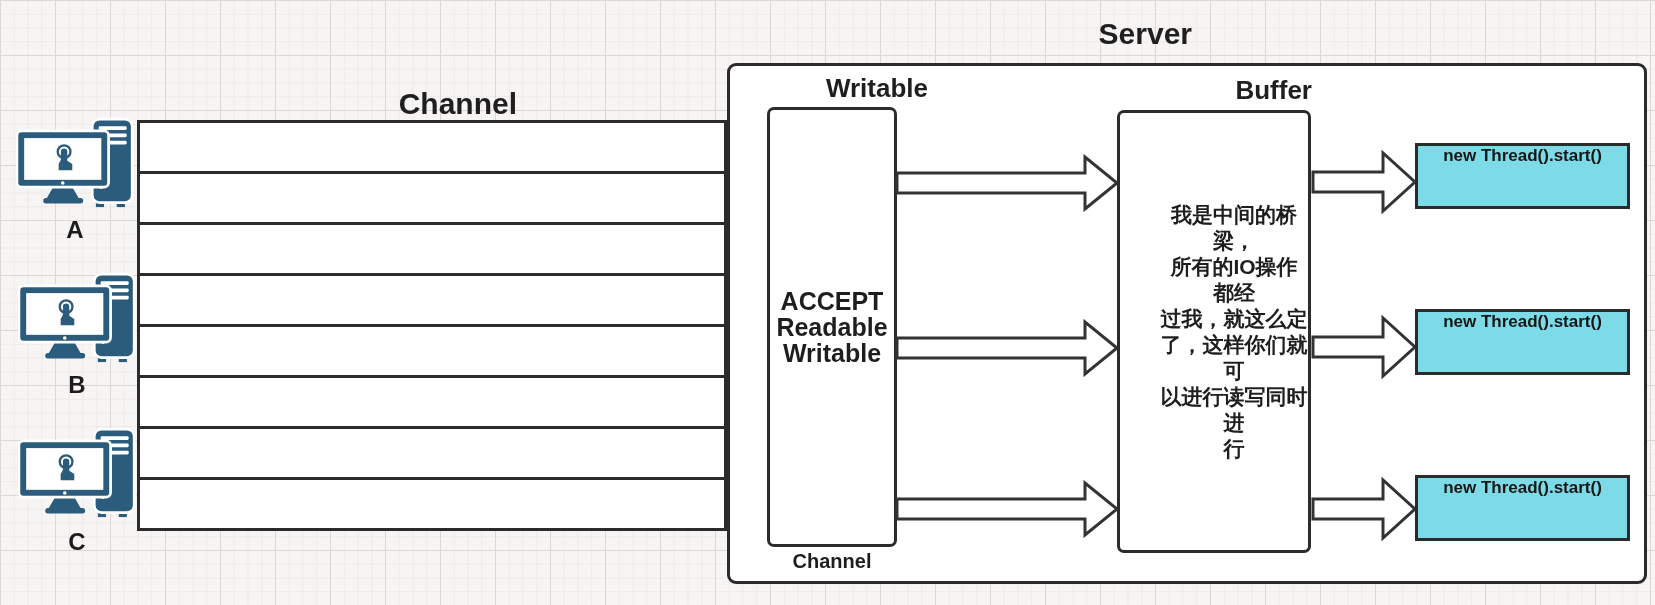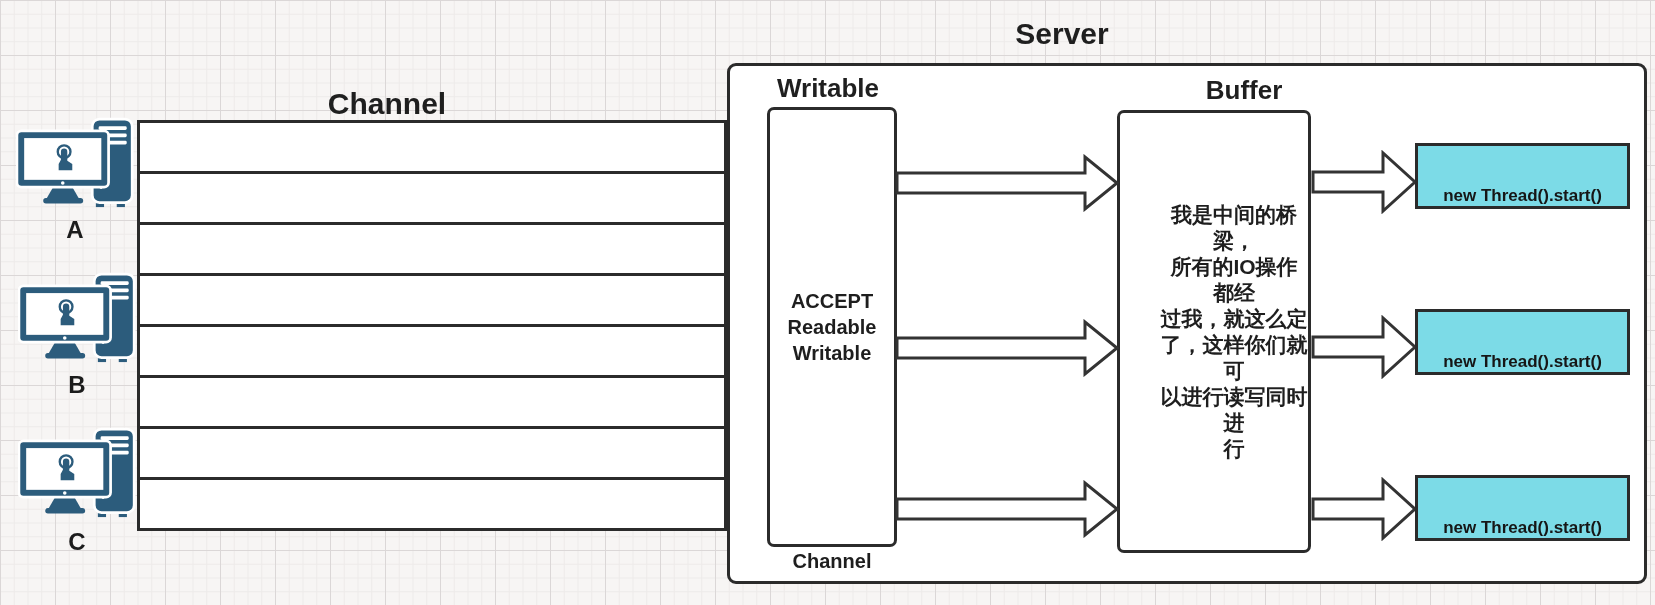--- a/index.html
+++ b/index.html
@@ -7,38 +7,38 @@
   .canvas{
     position:relative;width:1655px;height:605px;overflow:hidden;
     background-color:#f7f5f4;
     background-image:
       linear-gradient(to right,#dbd7d7 1px,transparent 1px),
       linear-gradient(to bottom,#dbd7d7 1px,transparent 1px),
       linear-gradient(to right,#edeae9 1px,transparent 1px),
       linear-gradient(to bottom,#edeae9 1px,transparent 1px);
     background-size:55px 55px,55px 55px,13.75px 13.75px,13.75px 13.75px;
   }
-  .title{position:absolute;text-align:center;color:#1f1f1f;font-weight:bold;}
+  .title{position:absolute;text-align:right;color:#1f1f1f;font-weight:bold;}
   .title-lg{font-size:30px;line-height:36px;}
   .title-md{font-size:26px;line-height:32px;}
   .box{position:absolute;background:#fff;border:3px solid #2b2b2b;box-sizing:border-box;}
   .rounded{border-radius:9px;}
   
   .lanes{display:flex;flex-direction:column;}
   .lane{flex:1;border-bottom:3px solid #2b2b2b;background:#fff;}
   .lane:last-child{border-bottom:none;}
   
   .center-flex{display:flex;align-items:center;justify-content:center;text-align:center;}
-  .selector-text{font-size:20px;line-height:26px;font-weight:bold;color:#1e1e1e;white-space:pre-line;}
+  .selector-text{font-size:25px;line-height:26px;font-weight:bold;color:#1e1e1e;white-space:pre-line;}
   .buffer-text{font-size:21px;line-height:26px;font-weight:bold;color:#1e1e1e;white-space:pre-line;margin-left:40px;}
   .thread-label{position:absolute;left:767px;width:130px;top:550px;text-align:center;
     font-size:20px;font-weight:bold;color:#1e1e1e;}
   
   .thread-box{position:absolute;left:1415px;width:215px;height:66px;background:#7cdbe7;
-    border:3px solid #2b2b2b;box-sizing:border-box;display:flex;align-items:flex-end;justify-content:center;}
+    border:3px solid #2b2b2b;box-sizing:border-box;display:flex;align-items:flex-start;justify-content:center;}
   .thread-box span{font-size:17px;font-weight:bold;color:#161616;}
   
   .arrow{position:absolute;}
   
   .client-icon{position:absolute;}
   .client-label{position:absolute;width:118px;text-align:center;font-size:24px;font-weight:bold;color:#1c1c1c;}
 </style>
 </head>
 <body>
 
@@ -54,21 +54,21 @@
     <div class="lane"></div>
     <div class="lane"></div>
   </div>
 
   <div class="title title-lg" style="left:257px;top:74px;width:260px;margin-top:12px;">Channel</div>
   <div class="title title-lg" style="left:932px;top:16px;width:260px;">Server</div>
 
   <div class="box rounded" style="left:727px;top:63px;width:920px;height:521px;"></div>
 
   <div class="title title-md" style="left:728px;top:72px;width:200px;">Writable</div>
-  <div class="title title-md" style="left:1144px;top:74px;width:200px;">Buffer</div>
+  <div class="title title-md" style="left:1112px;top:74px;width:200px;">Buffer</div>
 
   <div class="box rounded center-flex" style="left:767px;top:107px;width:130px;height:440px;border-radius:7px;">
     <div class="selector-text">ACCEPT
 Readable
 Writable</div>
   </div>
   <div class="thread-label">Channel</div>
 
   <div class="box rounded center-flex" style="left:1117px;top:110px;width:194px;height:443px;border-radius:7px;">
     <div class="buffer-text">我是中间的桥梁，

